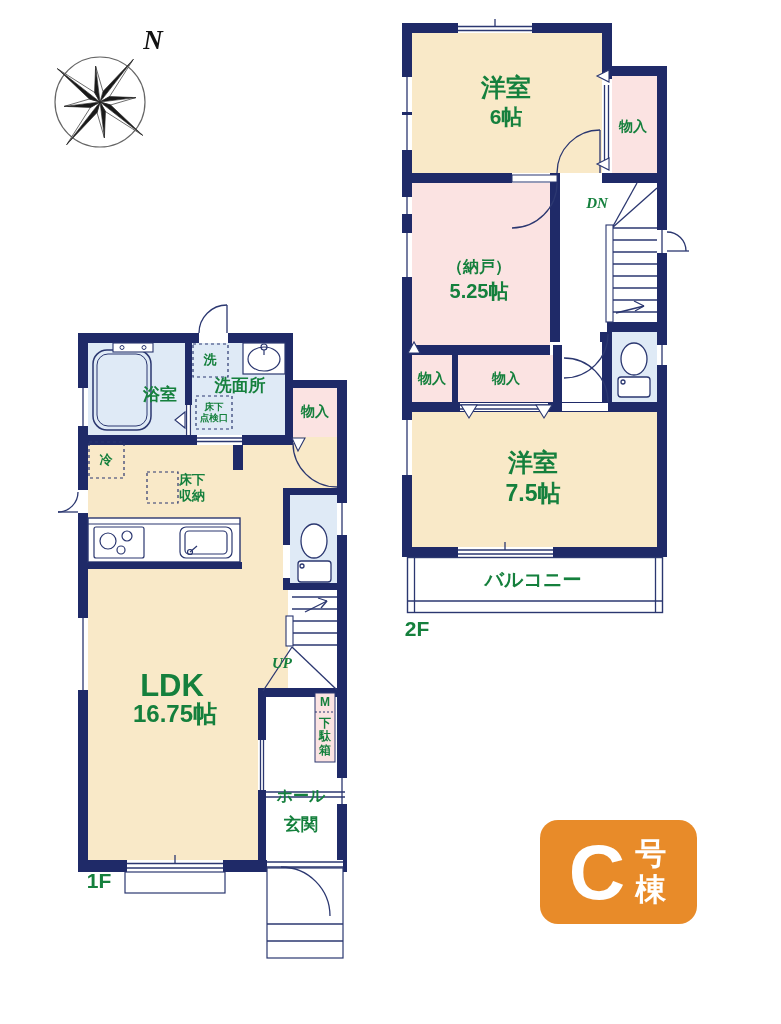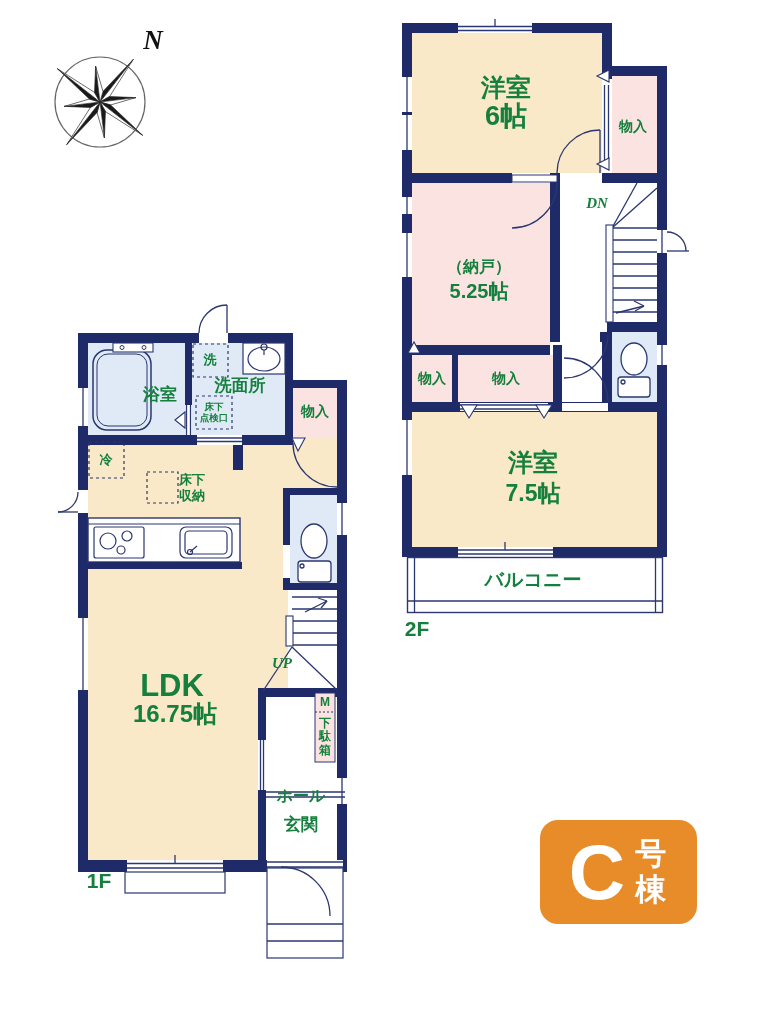--- a/index.html
+++ b/index.html
@@ -10,21 +10,21 @@
        font-weight:600;white-space:pre-line;text-align:center;line-height:1.25;}
   .serif-i{font-family:"Liberation Serif","DejaVu Serif",serif;font-style:italic;font-weight:700;}
   .vert{word-break:break-all;line-height:1.12;width:14px;}
   .badge{position:absolute;left:540px;top:820px;width:157px;height:104px;background:#e88b29;
          border-radius:18px;display:flex;align-items:center;justify-content:center;gap:10px;}
   .badge-c{color:#fff;font-size:78px;font-weight:700;line-height:1;}
   .badge-sfx{color:#fff;font-size:31px;font-weight:700;width:33px;word-break:break-all;line-height:1.15;}
   
   .p-n{left:153px;top:41px;font-size:27px;color:#111;}
   .p-b6n{left:506px;top:88px;font-size:25px;}
-  .p-b6a{left:506px;top:117px;font-size:27px;}
+  .p-b6a{left:506px;top:117px;font-size:21px;}
   .p-ct{left:633px;top:127px;font-size:14px;}
   .p-svn{left:479px;top:238px;font-size:20px;}
   .p-svs{left:479px;top:267px;font-size:16px;}
   .p-sva{left:479px;top:291px;font-size:20px;}
   .p-dn{left:597px;top:203px;font-size:15px;}
   .p-ca{left:432px;top:379px;font-size:14px;}
   .p-cb{left:506px;top:379px;font-size:14px;}
   .p-b75n{left:533px;top:463px;font-size:25px;}
   .p-b75a{left:533px;top:493px;font-size:23px;}
   .p-bal{left:533px;top:580px;font-size:19px;}

